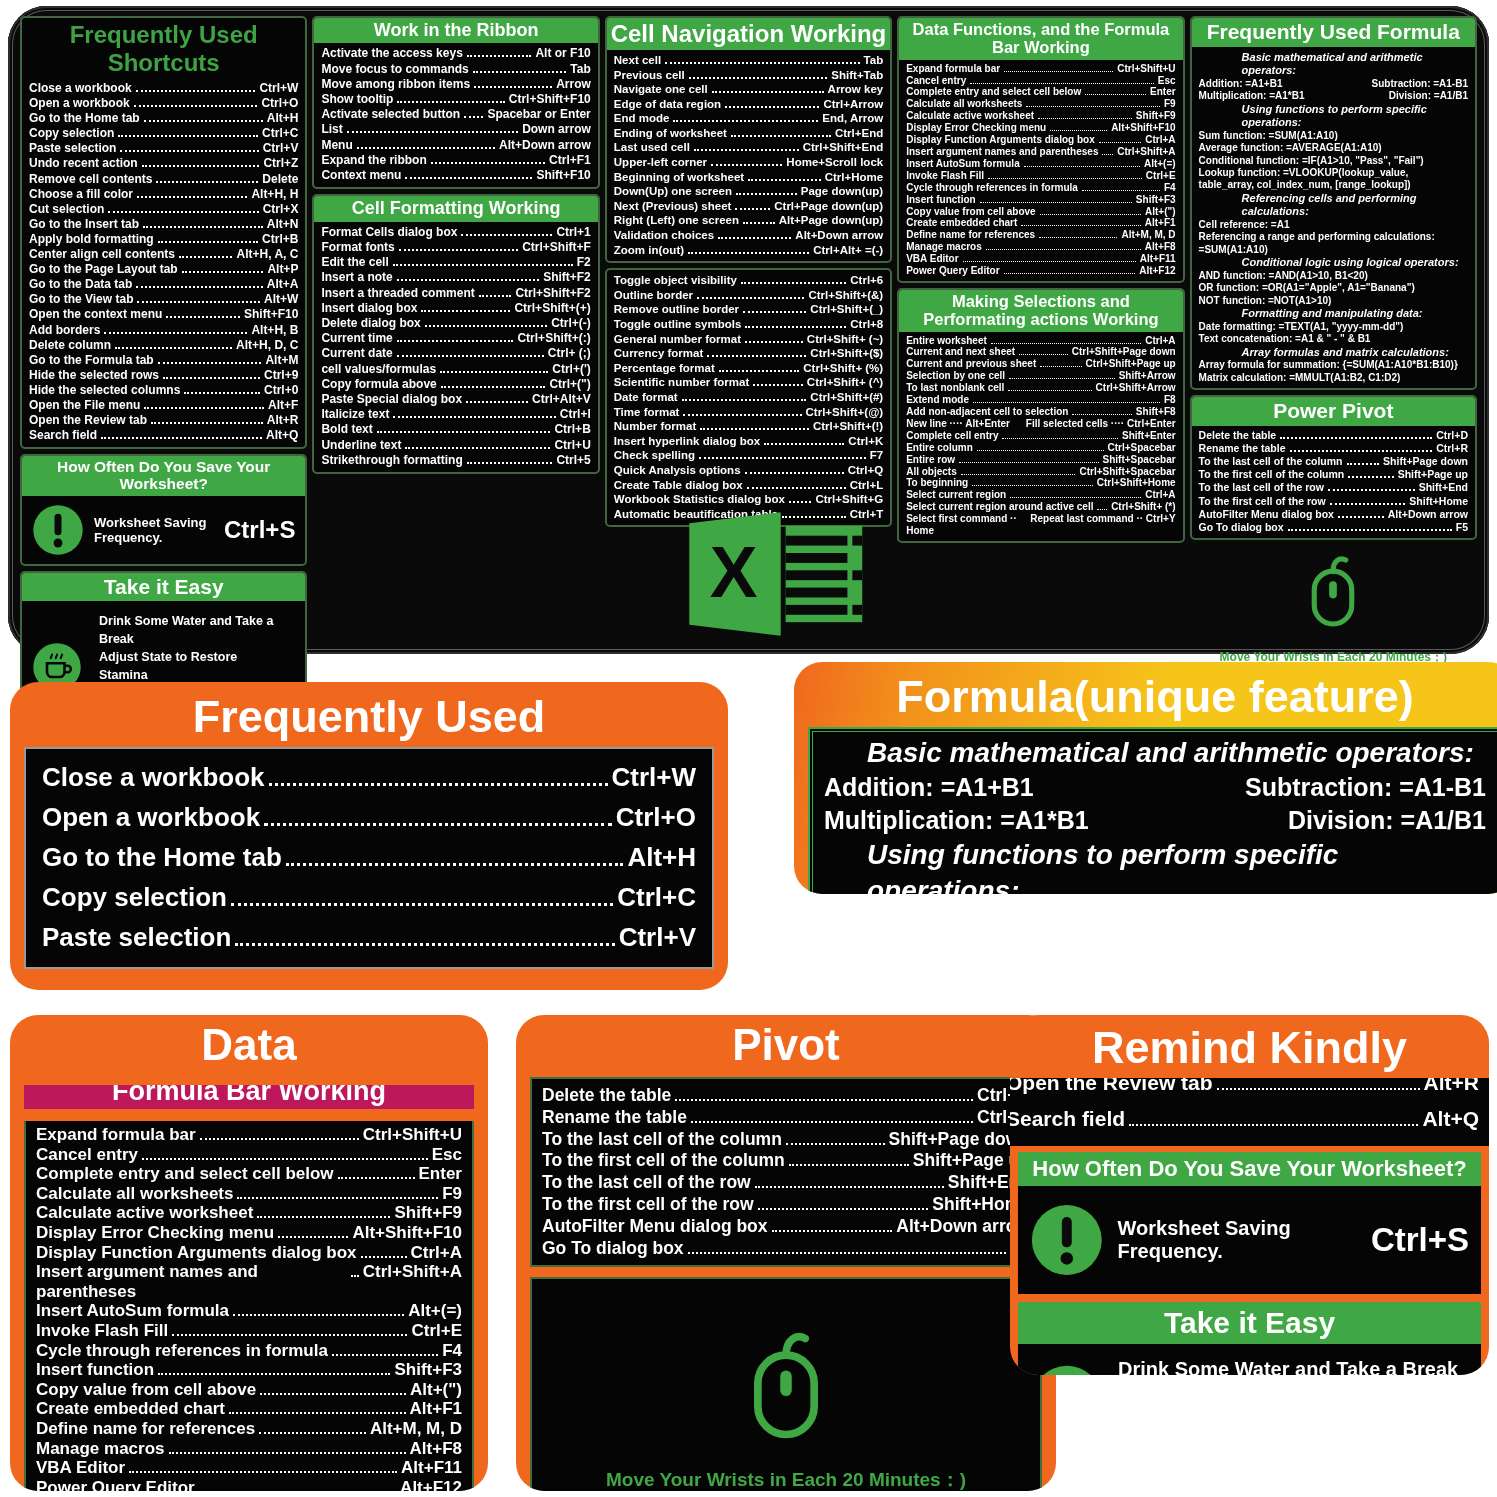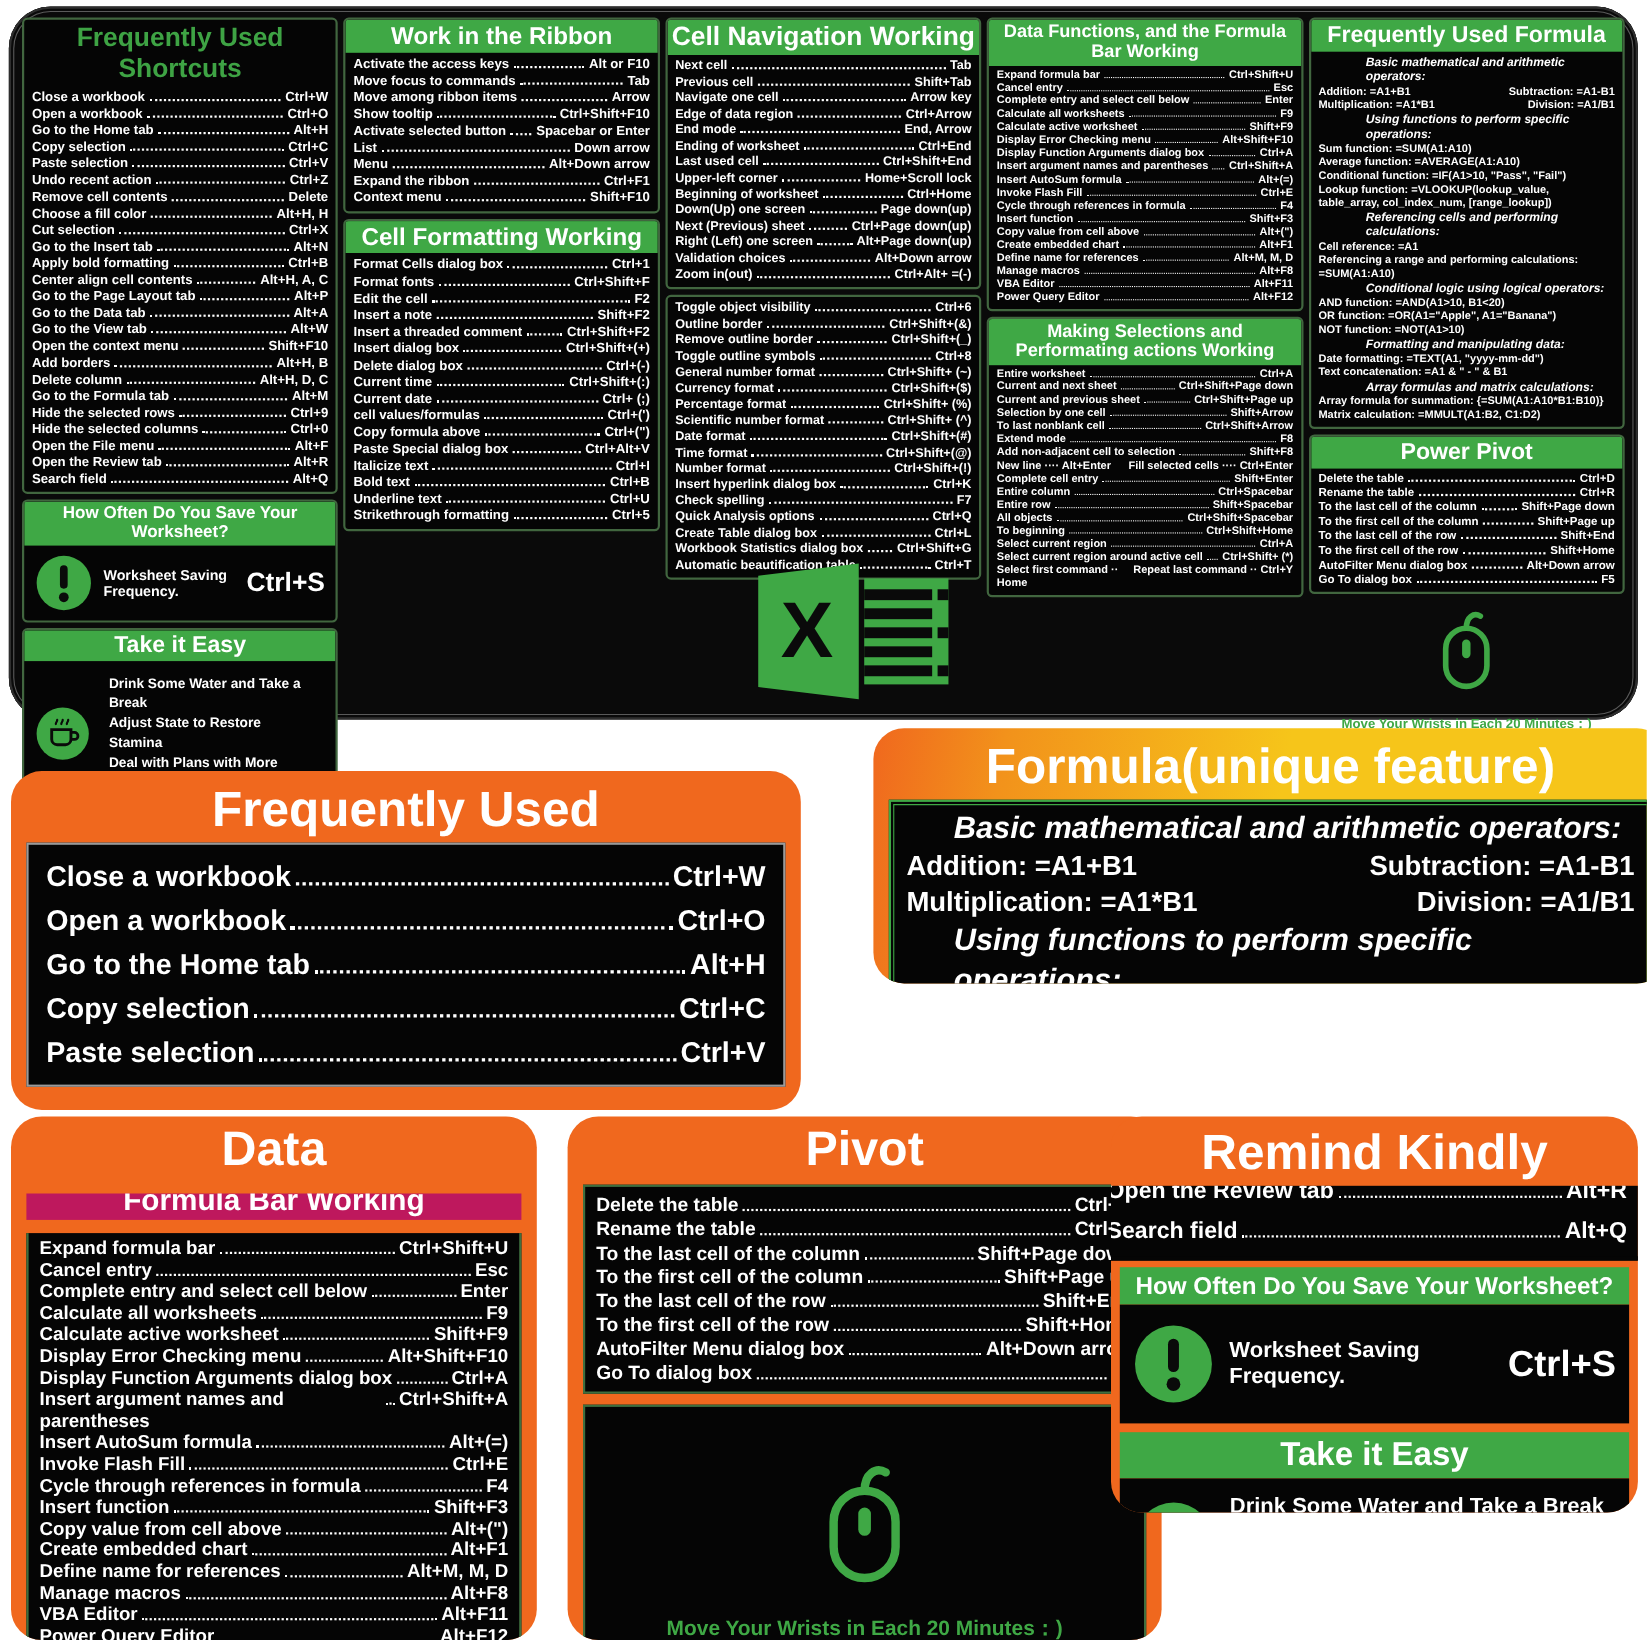--- a/index.html
+++ b/index.html
@@ -26,21 +26,21 @@
   
   .c1-title{color:#3EA344;font-size:24px;font-weight:700;text-align:center;padding:3px 12px 1px;}
   .c1 .row{font-size:12px;line-height:15.1px;}
   .save-body,.easy-body{display:flex;align-items:center;gap:10px;padding:8px 10px;}
   .save-text{color:#fff;font-weight:700;font-size:13px;}
   .save-key{color:#fff;font-weight:700;font-size:24px;margin-left:2px;}
   .easy-lines .row{font-size:12.5px;line-height:18px;display:block;}
   .icon-circ{flex:0 0 auto;}
 
   
-  .c2 .sec-h{font-size:22px;}
+  .c2 .sec-h{font-size:18px;}
   .c2 .row{font-size:12px;line-height:15.2px;}
 
   
   .c3 .sec-h{font-size:24px;}
   .c3 .row{font-size:11.5px;line-height:14.6px;}
 
   
   .c4 .sec-h{font-size:16.5px;}
   .c4 .row{font-size:10px;line-height:11.9px;}
   .c4 .row .dots{border-bottom-width:1.6px;}
@@ -54,21 +54,21 @@
   .mouse-area{text-align:center;margin-top:4px;}
   .mouse-note{color:#3FA845;font-weight:700;font-size:12px;margin-top:4px;}
 
   .excel-logo{position:absolute;left:652px;bottom:4px;width:210px;height:132px;}
 
   
   .panel{position:absolute;background:#F0681E;border-radius:28px;box-sizing:border-box;overflow:hidden;}
   .panel-title{color:#fff;font-weight:700;text-align:center;font-size:45px;line-height:1.0;padding:12px 0 8px;}
   .pbox{background:#050505;color:#fff;font-weight:700;margin:0 14px;box-sizing:border-box;}
 
-  .p-freq{left:10px;top:682px;width:718px;height:308px;margin-top:19px;}
+  .p-freq{left:10px;top:682px;width:718px;height:308px;}
   .p-freq .pbox{border:2px solid #9a9a9a;padding:8px 16px;height:222px;overflow:hidden;}
   .p-freq .row{font-size:26px;line-height:40px;}
   .p-freq .row .dots{border-bottom-width:3px;}
 
   .p-formula{left:766px;top:662px;width:722px;height:232px;
              background:linear-gradient(100deg,#F0681E 0%,#F2921B 16%,#F6C51A 50%,#F6C51A 100%);margin-left:28px;}
   .p-formula .pbox{border:2px solid #3FA845;box-shadow:inset 0 0 0 2px #050505, inset 0 0 0 3px #3FA845;
                    padding:6px 14px;height:226px;overflow:hidden;}
   .p-formula .row{font-size:25px;line-height:33px;}
   .p-formula .row.h{font-size:28px;line-height:36px;}

